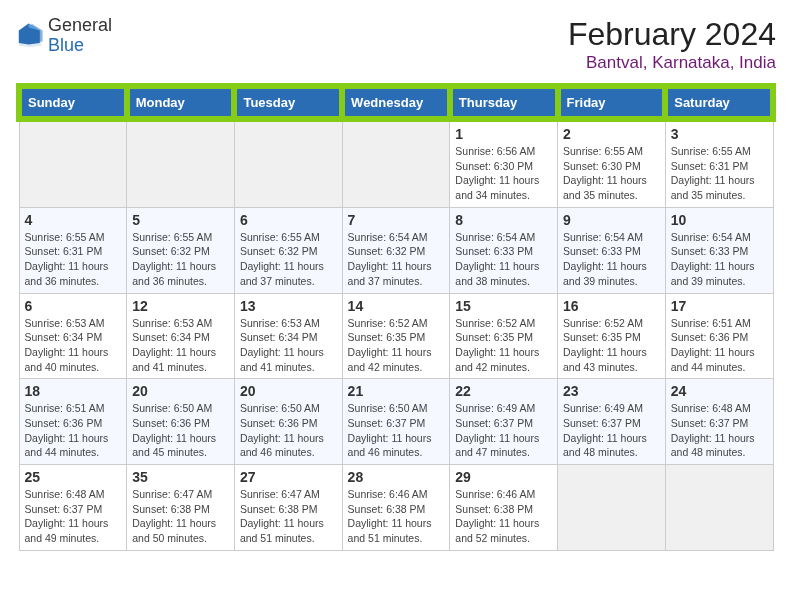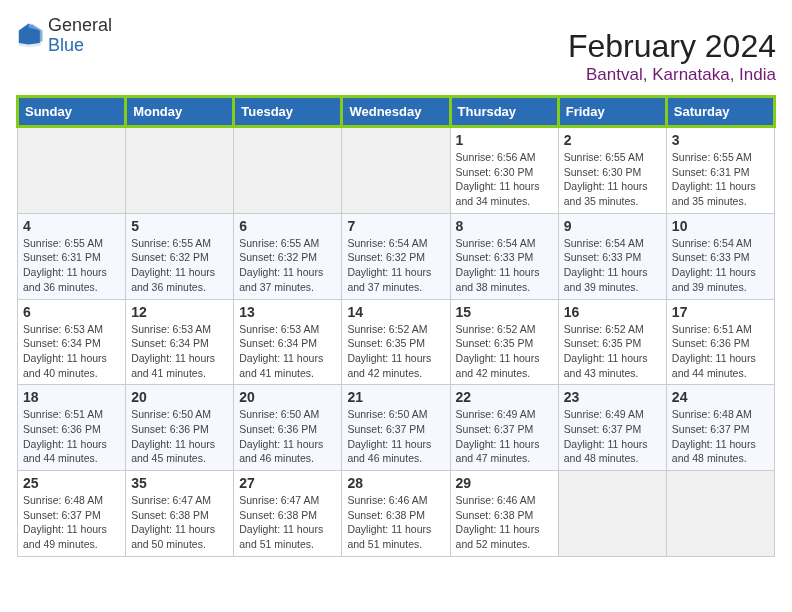--- a/index.html
+++ b/index.html
@@ -32,39 +32,38 @@
       width: 28px;
       height: 28px;
     }
     .title-block {
       text-align: right;
     }
     .month-year {
       font-size: 32px;
       font-weight: normal;
       color: #222;
-      margin-top: 12px;
     }
     .location {
       font-size: 17px;
       color: #701a75;
     }
     table {
       width: 100%;
       border-collapse: collapse;
       table-layout: fixed;
     }
     th {
       background-color: #2a6db5;
       color: #fff;
       text-align: left;
       padding: 6px 6px;
       font-size: 13px;
       font-weight: bold;
-      border: 3px solid #84cc16;
+      border: 6px solid #84cc16;
     }
     td {
       border: 1px solid #ccc;
       vertical-align: top;
       padding: 4px 5px;
       font-size: 11px;
       color: #333;
       height: 80px;
     }
     .day-num {

